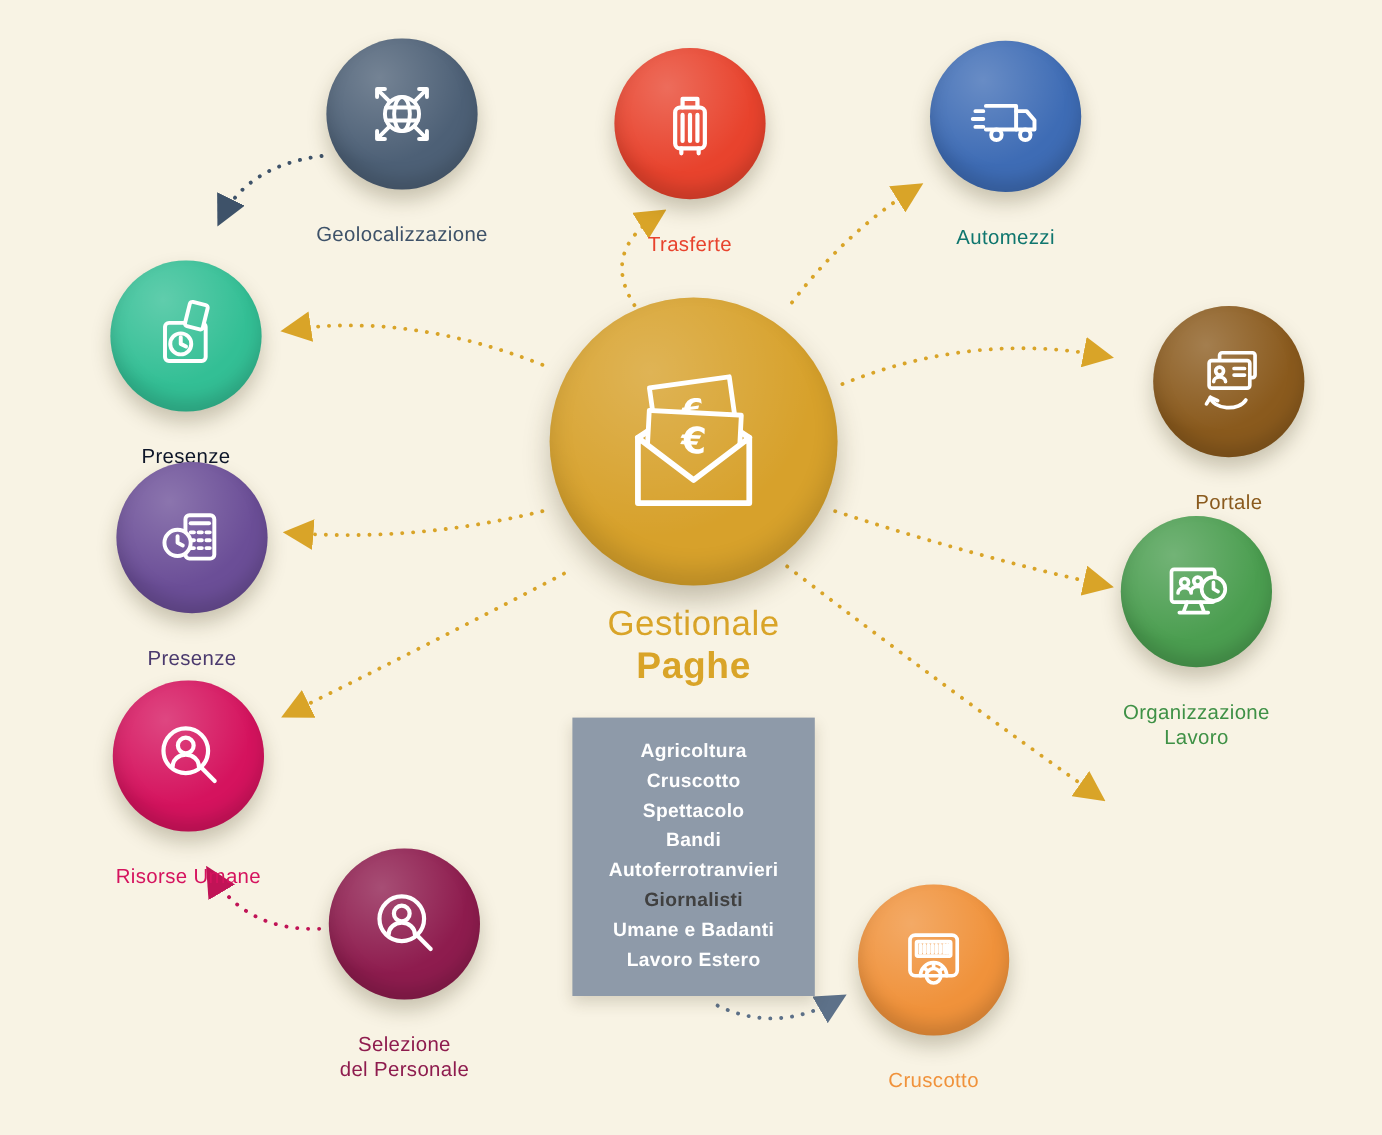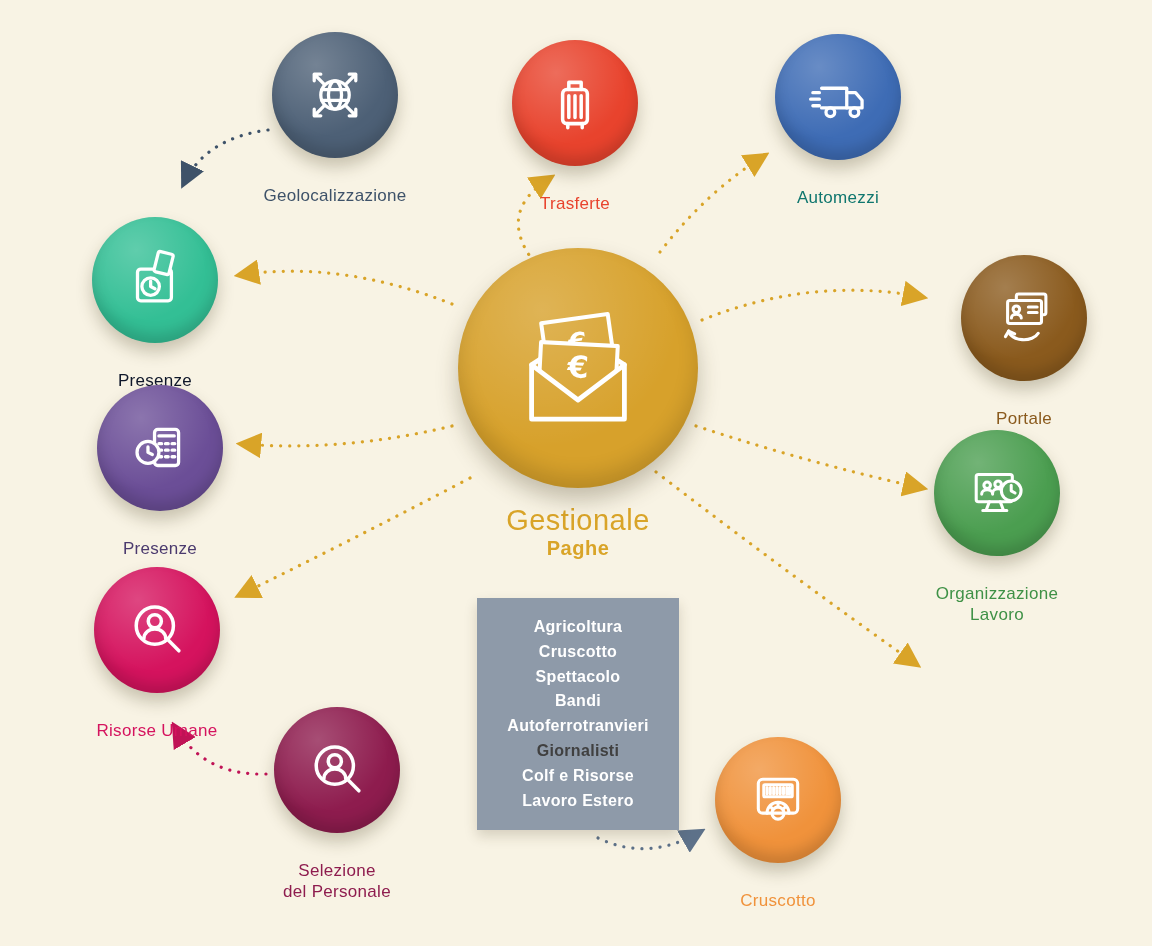--- a/index.html
+++ b/index.html
@@ -15,21 +15,21 @@
           background:radial-gradient(circle at 35% 26%, rgba(255,255,255,.22), rgba(255,255,255,0) 58%);}
   .nlabel{margin-top:27px;font-size:17px;font-weight:400;letter-spacing:.3px;line-height:1.25;}
 
   .center-node{position:absolute;left:428px;top:248px;width:300px;text-align:center;}
   .center-circle{width:240px;height:240px;border-radius:50%;margin:0 auto;position:relative;
           display:flex;align-items:center;justify-content:center;
           box-shadow:0 12px 22px rgba(60,50,20,.28), inset 0 -12px 20px rgba(0,0,0,.14);}
   .center-circle::before{content:"";position:absolute;inset:0;border-radius:50%;
           background:radial-gradient(circle at 35% 26%, rgba(255,255,255,.20), rgba(255,255,255,0) 58%);}
   .center-title1{margin-top:16px;font-size:29px;font-weight:400;letter-spacing:.5px;}
-  .center-title2{font-size:20px;font-weight:800;letter-spacing:.5px;}
+  .center-title2{font-size:31px;font-weight:800;letter-spacing:.5px;}
 
   .sector-box{position:absolute;left:477px;top:598px;width:190px;padding:17px 6px;
           text-align:center;box-shadow:0 6px 12px rgba(60,50,20,.18);}
   .sector-line{font-size:16px;font-weight:700;line-height:1.55;letter-spacing:.3px;text-align:center;}
 
   svg{display:block;}
 </style>
 </head>
 <body>
 
@@ -247,17 +247,17 @@
   </div>
 
 
   <div class="sector-box" style="background-color: rgb(142, 154, 169);">
     <div class="sector-line" style="color: rgb(255, 255, 255);">Agricoltura</div>
     <div class="sector-line" style="color: rgb(255, 255, 255);">Cruscotto</div>
     <div class="sector-line" style="color: rgb(255, 255, 255);">Spettacolo</div>
     <div class="sector-line" style="color: rgb(255, 255, 255);">Bandi</div>
     <div class="sector-line" style="color: rgb(255, 255, 255);">Autoferrotranvieri</div>
     <div class="sector-line" style="color: #404040;">Giornalisti</div>
-    <div class="sector-line" style="color: rgb(255, 255, 255);">Colf e Risorse</div>
+    <div class="sector-line" style="color: rgb(255, 255, 255);">Umane e Badanti</div>
     <div class="sector-line" style="color: rgb(255, 255, 255);">Lavoro Estero</div>
   </div>
 
 </div>
 
 </body></html>

